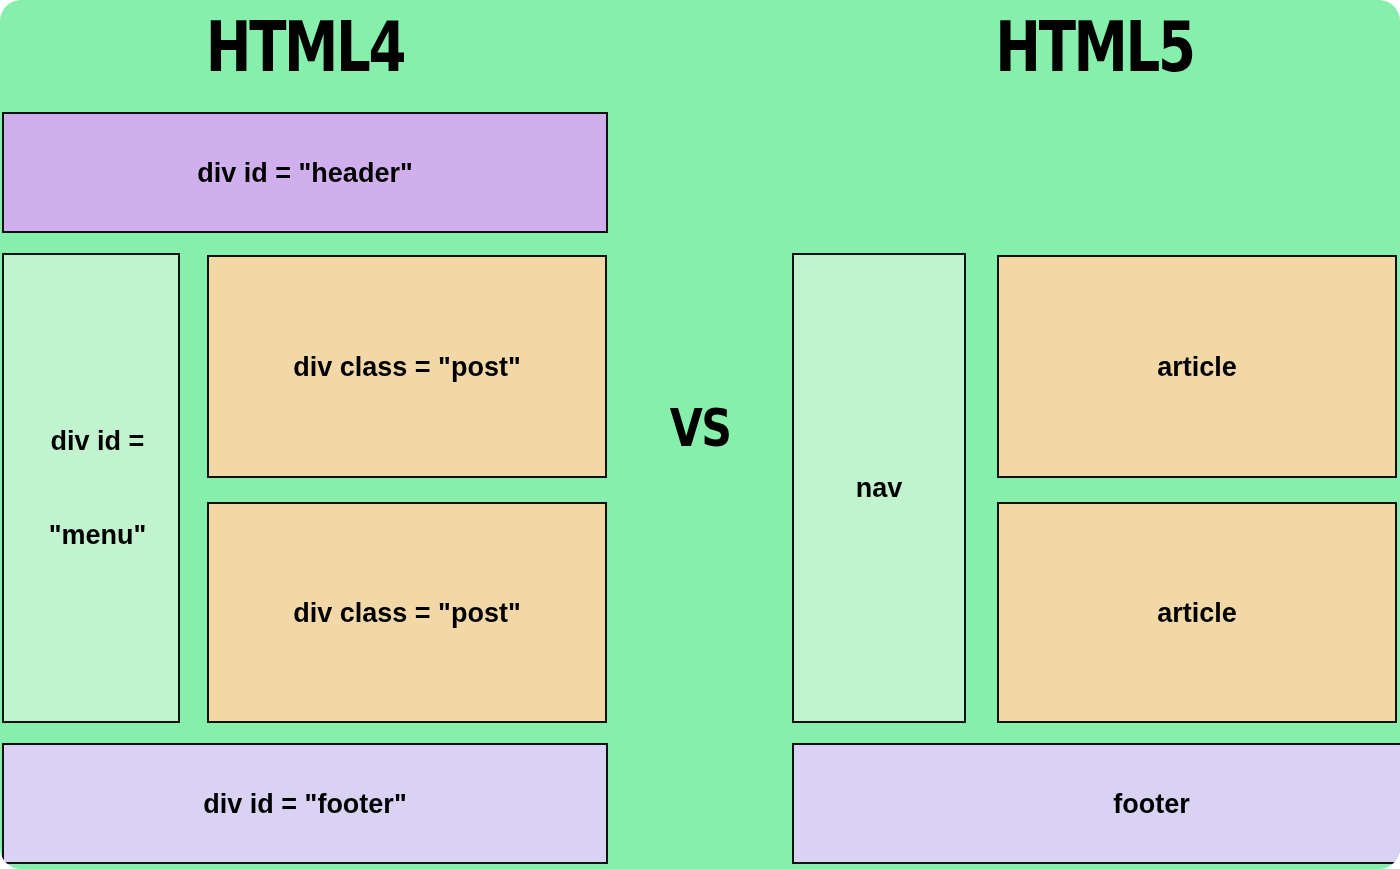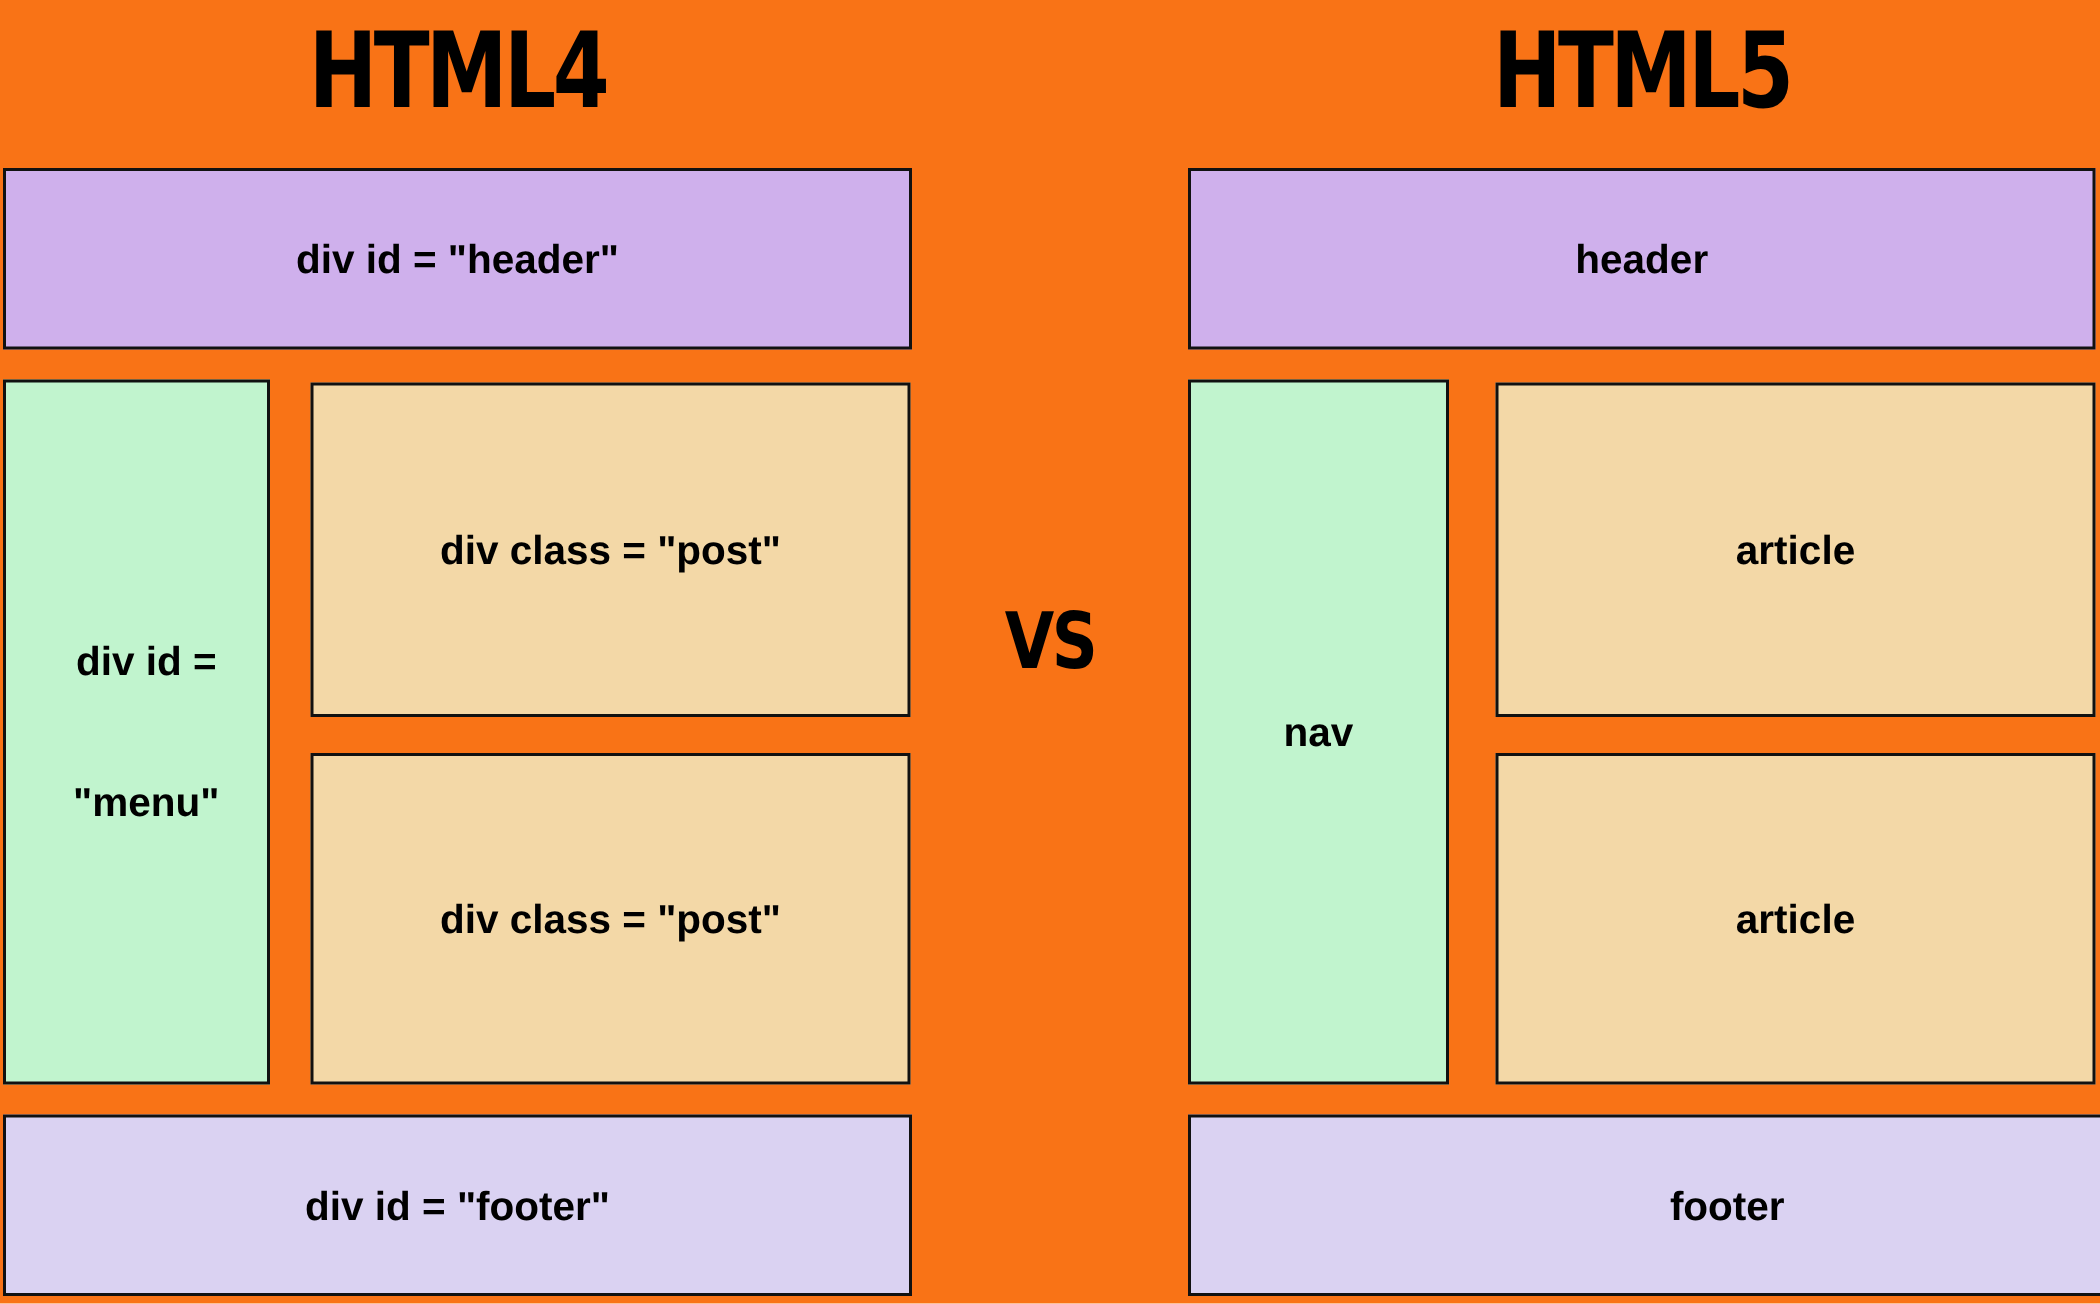--- a/index.html
+++ b/index.html
@@ -4,24 +4,25 @@
 <style>
   html, body {
     margin: 0;
     padding: 0;
     background: #ffffff;
   }
   .canvas {
     position: relative;
     width: 1400px;
     height: 869px;
-    background: #f97316;
+    background: #86efac;
     overflow: hidden;
     font-family: "Liberation Sans", sans-serif;
     color: #000;
+    border-radius: 21px;
   }
   .title {
     position: absolute;
     top: 10px;
     height: 74px;
     text-align: center;
     font-family: "DejaVu Sans", sans-serif;
     font-weight: bold;
     font-size: 70px;
     line-height: 74px;
@@ -101,23 +102,20 @@
   </div>
 
   <div class="box b-l-post2" style="background: rgb(243, 216, 167);">
     <span class="lbl">div class = "post"</span>
   </div>
 
   <div class="box b-l-footer" style="background: rgb(218, 210, 242);">
     <span class="lbl">div id = "footer"</span>
   </div>
 
-  <div class="box b-r-header" style="background: rgb(207, 176, 236);">
-    <span class="lbl">header</span>
-  </div>
 
   <div class="box b-r-nav" style="background: rgb(193, 244, 206);">
     <span class="lbl">nav</span>
   </div>
 
   <div class="box b-r-post1" style="background: rgb(243, 216, 167);">
     <span class="lbl">article</span>
   </div>
 
   <div class="box b-r-post2" style="background: rgb(243, 216, 167);">

